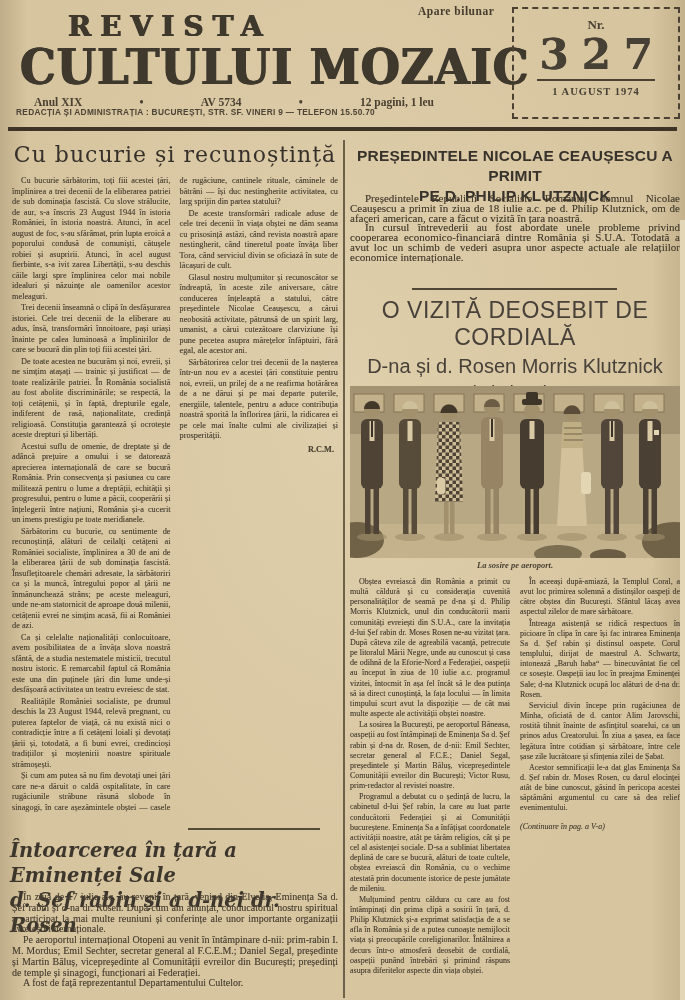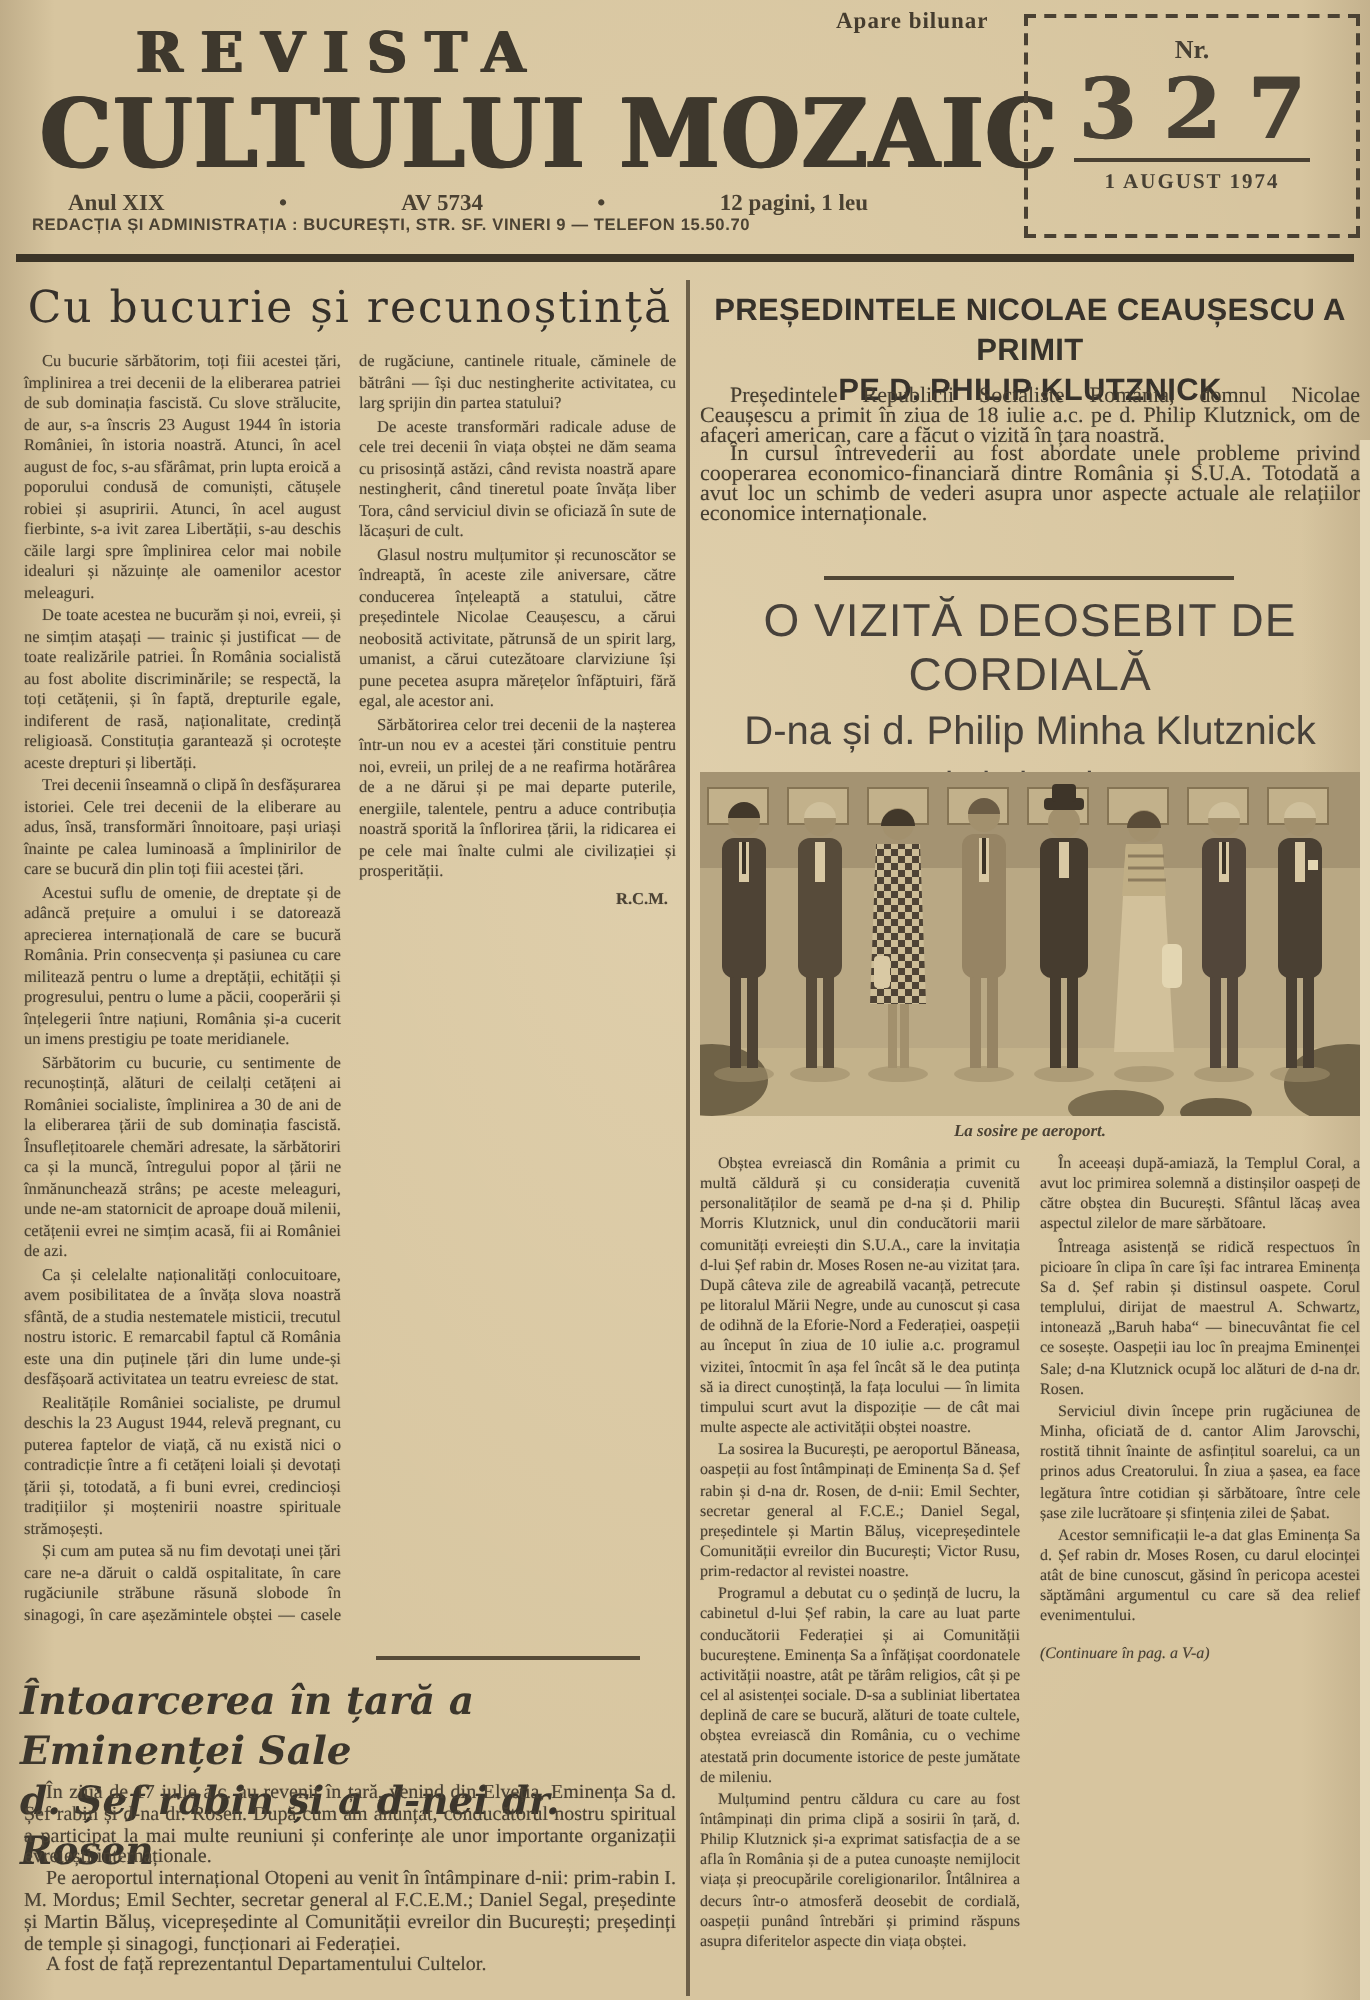--- a/index.html
+++ b/index.html
@@ -106,22 +106,22 @@
     <div class="issue-rule"></div>
     <div class="issue-date">1 AUGUST 1974</div>
   </div>
   <div class="header-rule"></div>
   <div class="v-rule"></div>
   <div class="edge-light"></div>
 
   <div class="joy-title">Cu bucurie și recunoștință</div>
   <div class="joy-cols">
     <p>Cu bucurie sărbătorim, toți fiii acestei țări, împlinirea a trei decenii de la eliberarea patriei de sub dominația fascistă. Cu slove strălucite, de aur, s-a înscris 23 August 1944 în istoria României, în istoria noastră. Atunci, în acel august de foc, s-au sfărâmat, prin lupta eroică a poporului condusă de comuniști, cătușele robiei și asupririi. Atunci, în acel august fierbinte, s-a ivit zarea Libertății, s-au deschis căile largi spre împlinirea celor mai nobile idealuri și năzuințe ale oamenilor acestor meleaguri.</p>
+    <p>Trei decenii înseamnă o clipă în desfășurarea istoriei. Cele trei decenii de la eliberare au adus, însă, transformări înnoitoare, pași uriași înainte pe calea luminoasă a împlinirilor de care se bucură din plin toți fiii acestei țări.</p>
     <p>De toate acestea ne bucurăm și noi, evreii, și ne simțim atașați — trainic și justificat — de toate realizările patriei. În România socialistă au fost abolite discriminările; se respectă, la toți cetățenii, și în faptă, drepturile egale, indiferent de rasă, naționalitate, credință religioasă. Constituția garantează și ocrotește aceste drepturi și libertăți.</p>
-    <p>Trei decenii înseamnă o clipă în desfășurarea istoriei. Cele trei decenii de la eliberare au adus, însă, transformări înnoitoare, pași uriași înainte pe calea luminoasă a împlinirilor de care se bucură din plin toți fiii acestei țări.</p>
     <p>Acestui suflu de omenie, de dreptate și de adâncă prețuire a omului i se datorează aprecierea internațională de care se bucură România. Prin consecvența și pasiunea cu care militează pentru o lume a dreptății, echității și progresului, pentru o lume a păcii, cooperării și înțelegerii între națiuni, România și-a cucerit un imens prestigiu pe toate meridianele.</p>
     <p>Sărbătorim cu bucurie, cu sentimente de recunoștință, alături de ceilalți cetățeni ai României socialiste, împlinirea a 30 de ani de la eliberarea țării de sub dominația fascistă. Însuflețitoarele chemări adresate, la sărbătoriri ca și la muncă, întregului popor al țării ne înmănunchează strâns; pe aceste meleaguri, unde ne-am statornicit de aproape două milenii, cetățenii evrei ne simțim acasă, fii ai României de azi.</p>
     <p>Ca și celelalte naționalități conlocuitoare, avem posibilitatea de a învăța slova noastră sfântă, de a studia nestematele misticii, trecutul nostru istoric. E remarcabil faptul că România este una din puținele țări din lume unde-și desfășoară activitatea un teatru evreiesc de stat.</p>
     <p>Realitățile României socialiste, pe drumul deschis la 23 August 1944, relevă pregnant, cu puterea faptelor de viață, că nu există nici o contradicție între a fi cetățeni loiali și devotați țării și, totodată, a fi buni evrei, credincioși tradițiilor și moștenirii noastre spirituale strămoșești.</p>
     <p>Și cum am putea să nu fim devotați unei țări care ne-a dăruit o caldă ospitalitate, în care rugăciunile străbune răsună slobode în sinagogi, în care așezămintele obștei — casele de rugăciune, cantinele rituale, căminele de bătrâni — își duc nestingherite activitatea, cu larg sprijin din partea statului?</p>
     <p>De aceste transformări radicale aduse de cele trei decenii în viața obștei ne dăm seama cu prisosință astăzi, când revista noastră apare nestingherit, când tineretul poate învăța liber Tora, când serviciul divin se oficiază în sute de lăcașuri de cult.</p>
     <p>Glasul nostru mulțumitor și recunoscător se îndreaptă, în aceste zile aniversare, către conducerea înțeleaptă a statului, către președintele Nicolae Ceaușescu, a cărui neobosită activitate, pătrunsă de un spirit larg, umanist, a cărui cutezătoare clarviziune își pune pecetea asupra mărețelor înfăptuiri, fără egal, ale acestor ani.</p>
     <p>Sărbătorirea celor trei decenii de la nașterea într-un nou ev a acestei țări constituie pentru noi, evreii, un prilej de a ne reafirma hotărârea de a ne dărui și pe mai departe puterile, energiile, talentele, pentru a aduce contribuția noastră sporită la înflorirea țării, la ridicarea ei pe cele mai înalte culmi ale civilizației și prosperității.</p>
     <p class="sig">R.C.M.</p>
   </div>
@@ -142,21 +142,21 @@
     <div>PE D. PHILIP KLUTZNICK</div>
   </div>
   <div class="pres-text">
     <p>Președintele Republicii Socialiste România, domnul Nicolae Ceaușescu a primit în ziua de 18 iulie a.c. pe d. Philip Klutznick, om de afaceri american, care a făcut o vizită în țara noastră.</p>
     <p>În cursul întrevederii au fost abordate unele probleme privind cooperarea economico-financiară dintre România și S.U.A. Totodată a avut loc un schimb de vederi asupra unor aspecte actuale ale relațiilor economice internaționale.</p>
   </div>
   <div class="mid-rule"></div>
 
   <div class="visit-title">
     <p class="vt1">O VIZITĂ DEOSEBIT DE CORDIALĂ</p>
-    <p class="vt2">D-na și d. Philip Minha Klutznick</p>
+    <p class="vt2">D-na și d. Rosen Morris Klutznick</p>
     <p class="vt3">oaspeți ai obștei noastre</p>
   </div>
 
   <svg class="photo" viewBox="0 0 330 172" xmlns="http://www.w3.org/2000/svg" preserveAspectRatio="none">
     <defs>
       <pattern id="chk" width="7" height="7" patternUnits="userSpaceOnUse">
         <rect width="7" height="7" fill="#cdbd97"></rect>
         <rect width="3.5" height="3.5" fill="#4e4335"></rect>
         <rect x="3.5" y="3.5" width="3.5" height="3.5" fill="#4e4335"></rect>
       </pattern>

